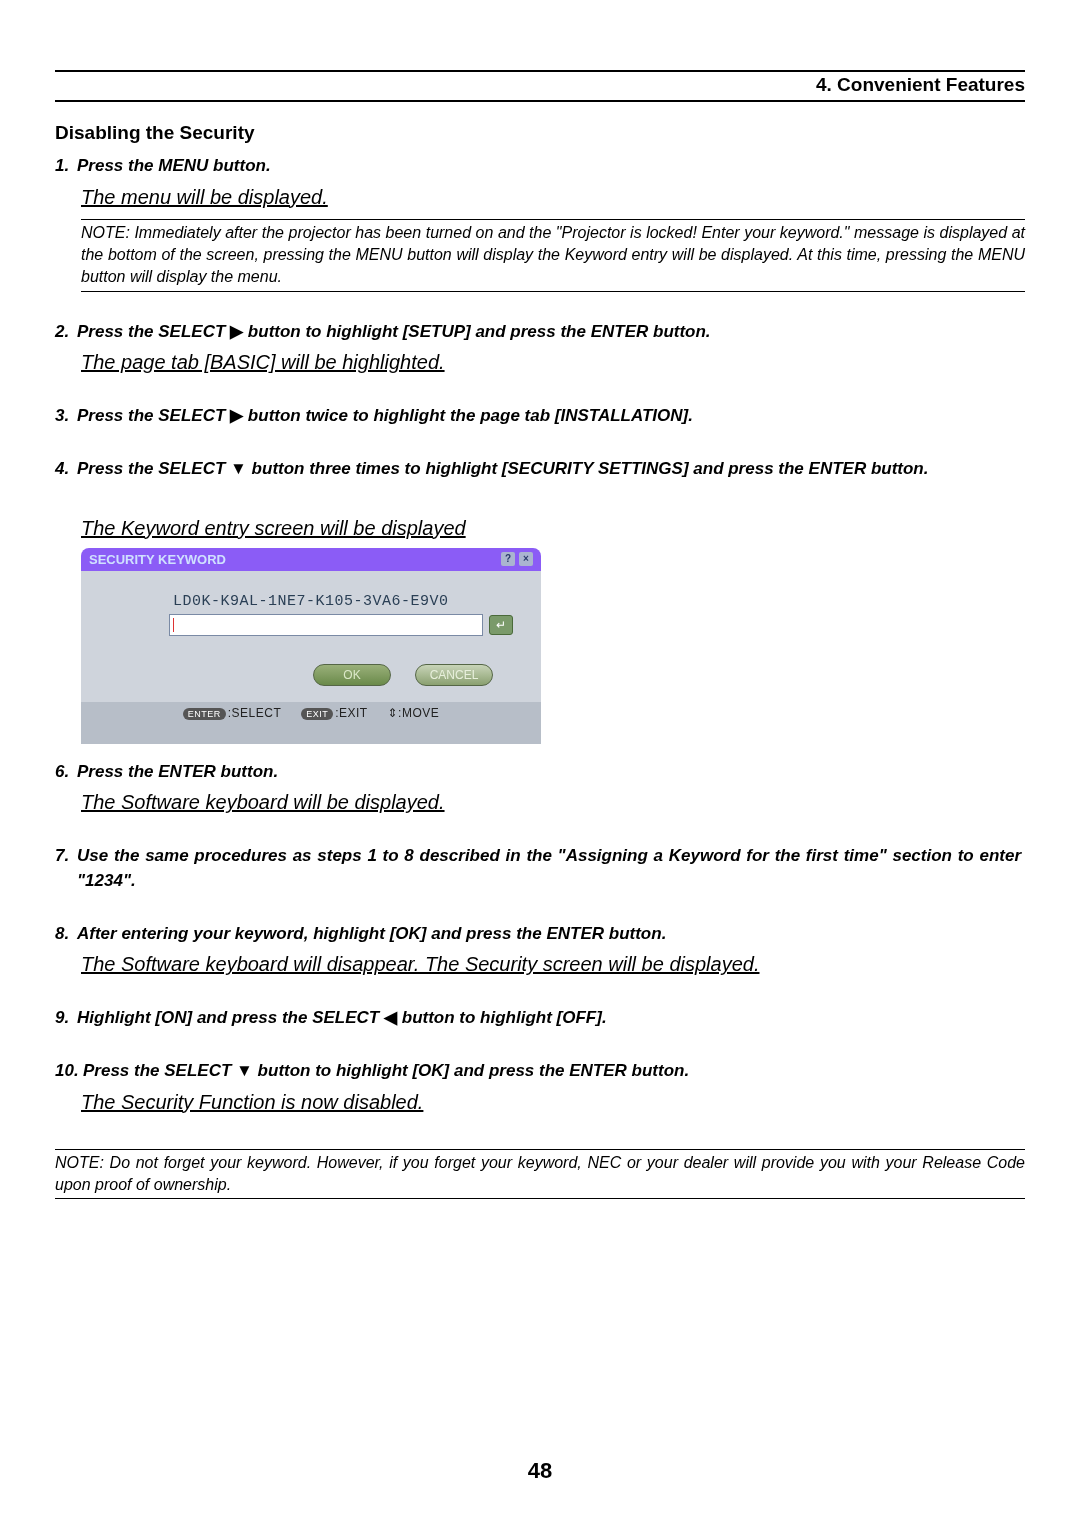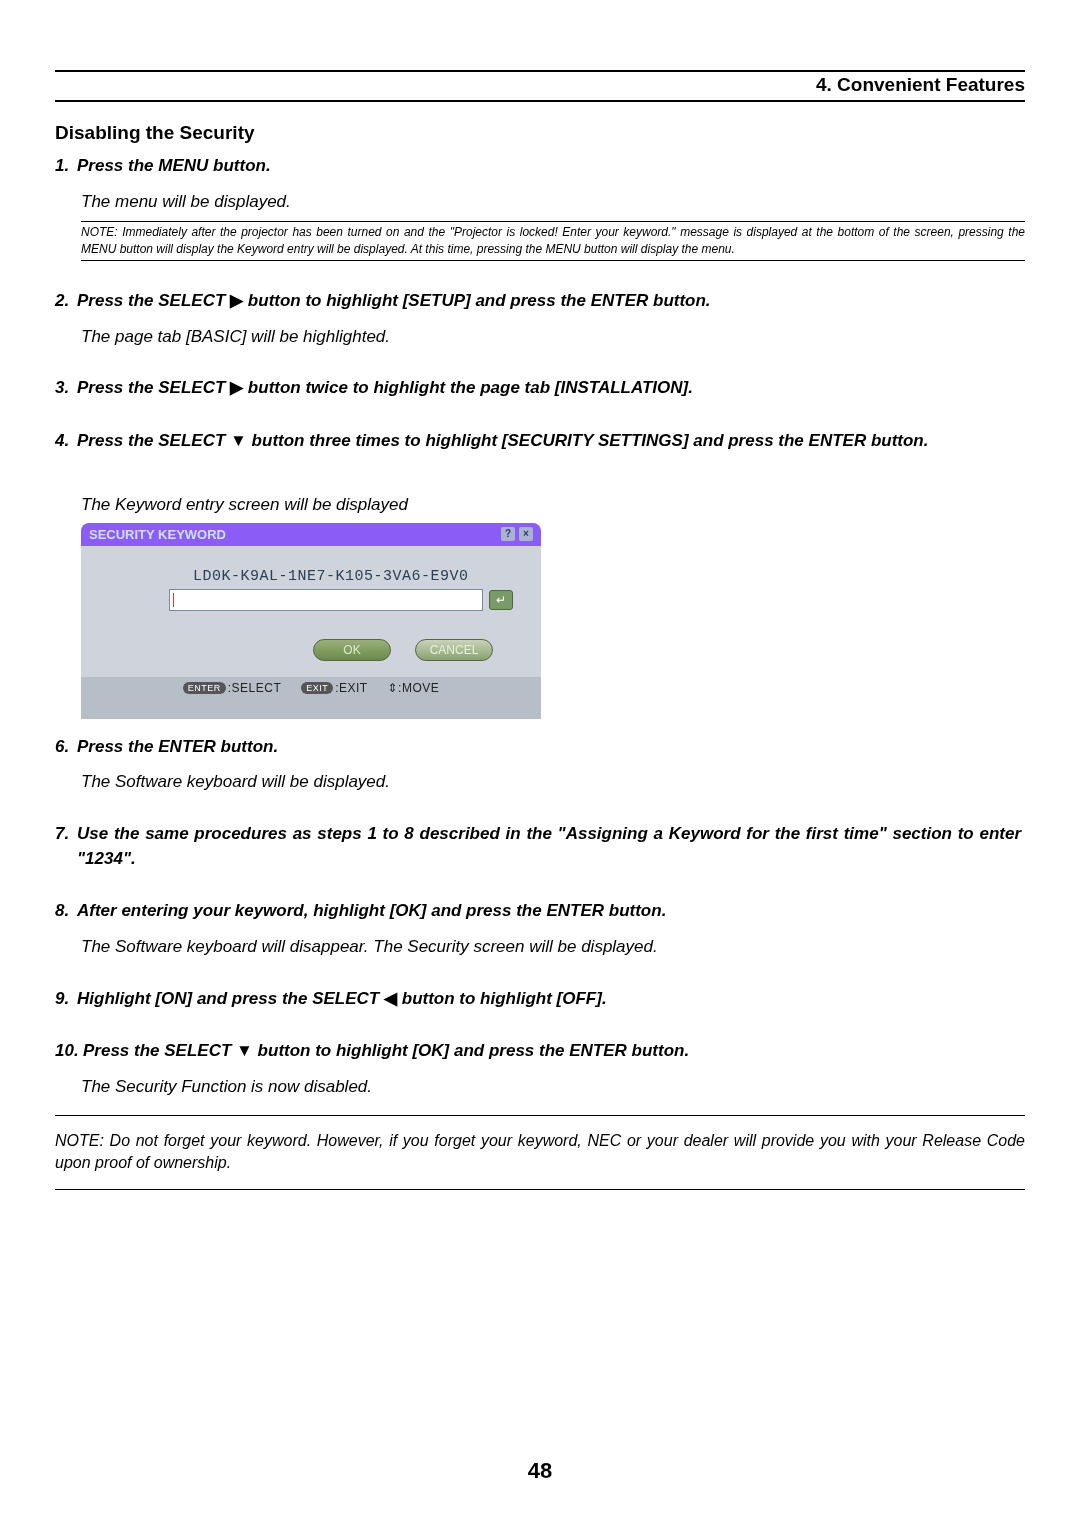--- a/index.html
+++ b/index.html
@@ -43,44 +43,45 @@
     width: 22px;
     vertical-align: top;
   }
   .step-body {
     display: inline-block;
     width: calc(100% - 26px);
     vertical-align: top;
   }
   .step-note {
     font-style: italic;
-    font-size: 17px;
+    font-size: 20px;
     margin-left: 26px;
-    margin-top: 11px;
+    margin-top: 4px;
     line-height: 1.4;
+    text-decoration: underline;
   }
   .note-box {
     margin-left: 26px;
     margin-top: 8px;
     border-top: 1px solid #000;
     border-bottom: 1px solid #000;
     font-style: italic;
-    font-size: 12px;
+    font-size: 16px;
     line-height: 1.4;
     padding: 2px 0;
     text-align: justify;
   }
   .note-box-full {
-    margin-top: 16px;
+    margin-top: 33px;
     border-top: 1px solid #000;
     border-bottom: 1px solid #000;
     font-style: italic;
     font-size: 16px;
     line-height: 1.4;
-    padding: 14px 0;
+    padding: 2px 0;
     text-align: justify;
   }
   .gap { height: 22px; }
   .gap-sm { height: 10px; }
   .page-number {
     position: absolute;
     bottom: 40px;
     left: 0; right: 0;
     text-align: center;
     font-weight: bold;
@@ -115,21 +116,21 @@
   }
   .dialog-body {
     background: #cfd4dc;
     padding: 22px 28px 10px 28px;
   }
   .code-line {
     font-family: "Courier New", monospace;
     font-size: 15px;
     color: #2a3f55;
     letter-spacing: 0.5px;
-    margin-left: 84px;
+    margin-left: 64px;
     margin-bottom: 4px;
   }
   .input-row { display:flex; align-items:center; gap:6px; margin-left:60px; margin-bottom:28px;}
   .text-input {
     flex: 1;
     height: 22px;
     background: #fff;
     border: 1px solid #7a8aa5;
     position: relative;
   }

